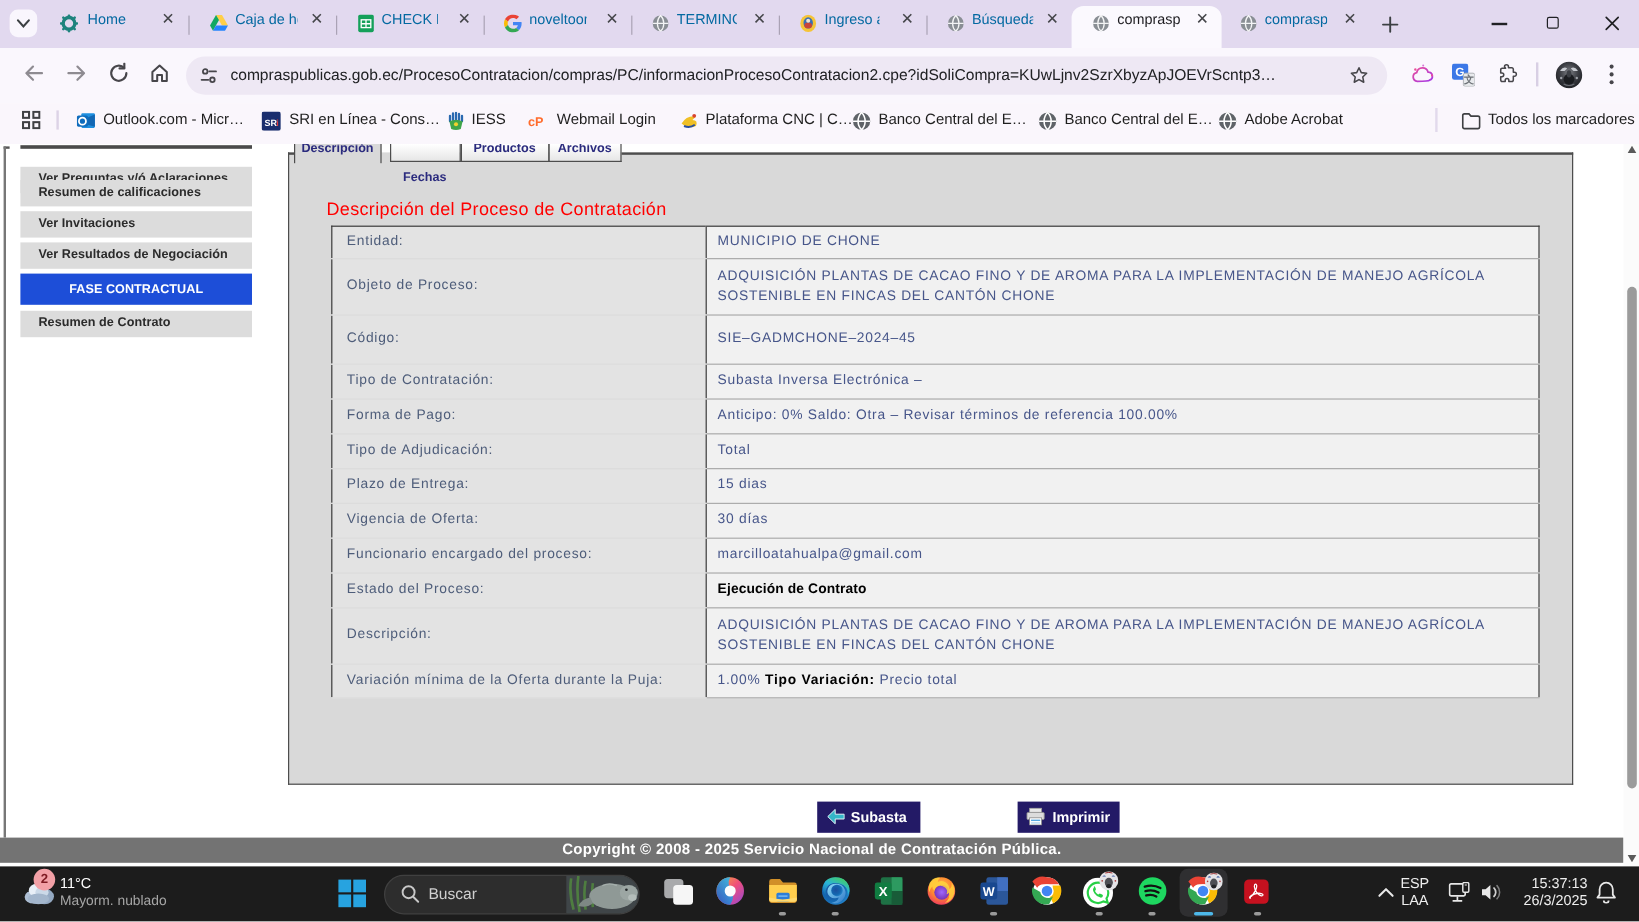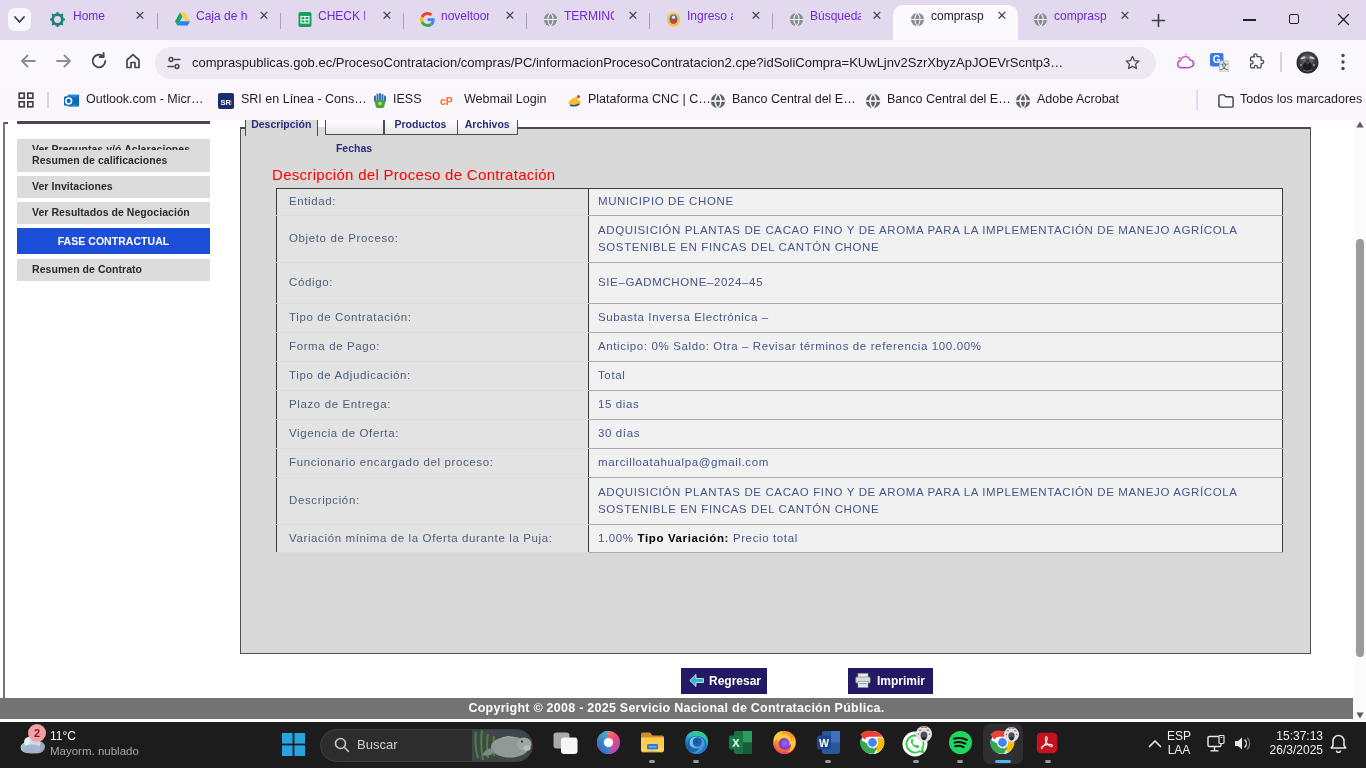--- a/index.html
+++ b/index.html
@@ -4,21 +4,21 @@
 <style>
 * { margin:0; padding:0; box-sizing:border-box; }
 html,body { width:1366px; height:768px; overflow:hidden; font-family:"Liberation Sans", sans-serif; }
 #stage { position:relative; width:1366px; height:768px; background:#fff; }
 .abs { position:absolute; }
 
 
 #tabstrip { position:absolute; left:0; top:0; width:1366px; height:40px; background:#e2d9ef; }
 #toolbar { position:absolute; left:0; top:40px; width:1366px; height:46px; background:#faf7fd; }
 #bookmarks { position:absolute; left:0; top:86px; width:1366px; height:34px; background:#faf6fc; }
-.tabtxt { position:absolute; top:9px; font-size:12px; color:#6d28d9; white-space:nowrap; overflow:hidden; }
+.tabtxt { position:absolute; top:9px; font-size:12px; color:#0369a1; white-space:nowrap; overflow:hidden; }
 .tabx { position:absolute; top:9px; width:14px; height:14px; color:#45464a; font-size:13px; line-height:14px; text-align:center; }
 .tabsep { position:absolute; top:13px; width:1px; height:16px; background:#aaa2b5; }
 .activetab { position:absolute; left:893px; top:5px; width:125px; height:35px; background:#fbf9fe; border-radius:10px 10px 0 0; }
 
 .navic { position:absolute; top:12px; }
 #urlpill { position:absolute; left:155px; top:7px; width:1001px; height:32px; border-radius:16px; background:#eee8f4; }
 #urltext { position:absolute; left:192px; top:14.5px; font-size:13px; color:#202124; white-space:nowrap; }
 
 .bmitem { position:absolute; top:6px; font-size:12.5px; color:#1f1f1f; white-space:nowrap; }
 .bmicon { position:absolute; top:7px; width:16px; height:16px; }
@@ -369,36 +369,40 @@
             <td class="val">15 dias</td>
           </tr>
     <tr style="height:29px;">
             <td class="lbl">Vigencia de Oferta:</td>
             <td class="val">30 días</td>
           </tr>
     <tr style="height:29px;">
             <td class="lbl">Funcionario encargado del proceso:</td>
             <td class="val">marcilloatahualpa@gmail.com</td>
           </tr>
+    <tr style="height:29px;">
+            <td class="lbl">Estado del Proceso:</td>
+            <td class="val" style="color:#000;font-weight:bold;letter-spacing:0.1px;">Ejecución de Contrato</td>
+          </tr>
     <tr style="height:47px;">
             <td class="lbl">Descripción:</td>
             <td class="val">ADQUISICIÓN PLANTAS DE CACAO FINO Y DE AROMA PARA LA IMPLEMENTACIÓN DE MANEJO AGRÍCOLA<br>SOSTENIBLE EN FINCAS DEL CANTÓN CHONE</td>
           </tr>
     <tr style="height:28px;">
             <td class="lbl">Variación mínima de la Oferta durante la Puja:</td>
             <td class="val">1.00% <b style="color:#000;">Tipo Variación:</b> Precio total</td>
           </tr>
   </tbody>
       </table>
 
   <div class="navybtn" style="left:681px;top:548px;width:86px;">
     <svg style="position:absolute;left:8px;top:6px;" width="15" height="13" viewBox="0 0 15 13">
           <path d="M7 0.5 L0.8 6.5 L7 12.5 V8.5 H14.5 V4.5 H7 Z" fill="#35b6c9" stroke="#eaf8fa" stroke-width="0.8"></path>
         </svg>
-    <span style="position:absolute;left:28px;top:6px;">Regresar</span>
+    <span style="position:absolute;left:28px;top:6px;">Subasta</span>
   </div>
   <div class="navybtn" style="left:848px;top:548px;width:85px;">
     <svg style="position:absolute;left:7px;top:5px;" width="16" height="15" viewBox="0 0 16 15">
           <rect x="3" y="0.5" width="10" height="4" fill="#e8e8e8" stroke="#9a9a9a" stroke-width="0.7"></rect>
           <rect x="0.8" y="4" width="14.4" height="6" rx="1" fill="#dcdcdc" stroke="#8a8a8a" stroke-width="0.7"></rect>
           <rect x="3" y="8.5" width="10" height="6" fill="#fff" stroke="#8a8a8a" stroke-width="0.7"></rect>
           <rect x="4.2" y="10" width="7.6" height="1.2" fill="#58a8e0"></rect>
           <rect x="4.2" y="12.2" width="7.6" height="1.2" fill="#b8d8f0"></rect>
         </svg>
     <span style="position:absolute;left:29px;top:6px;">Imprimir</span>

